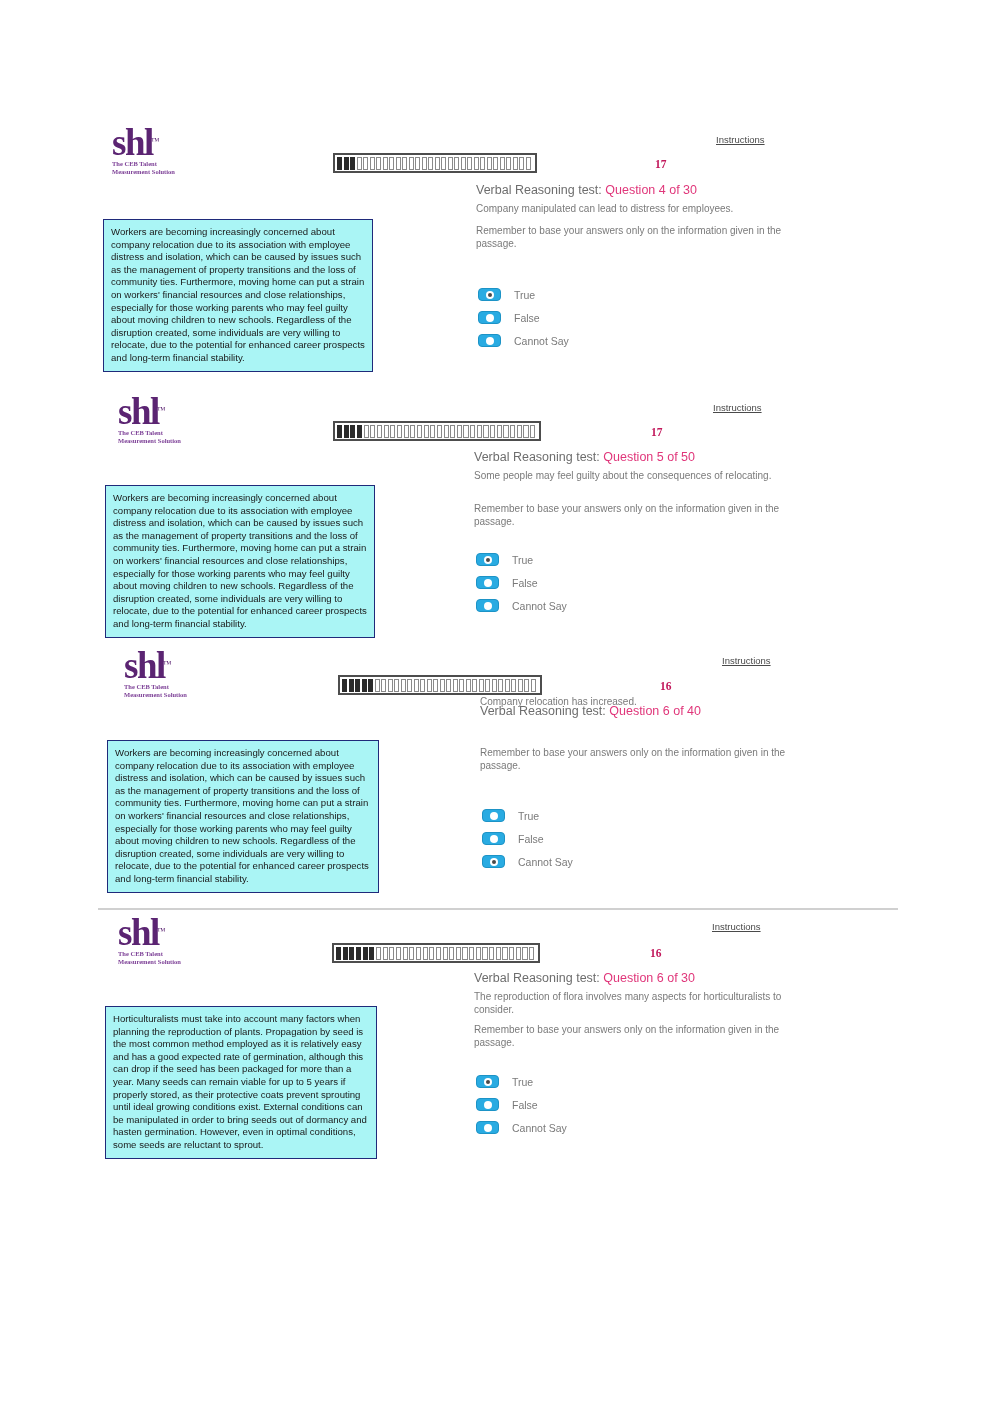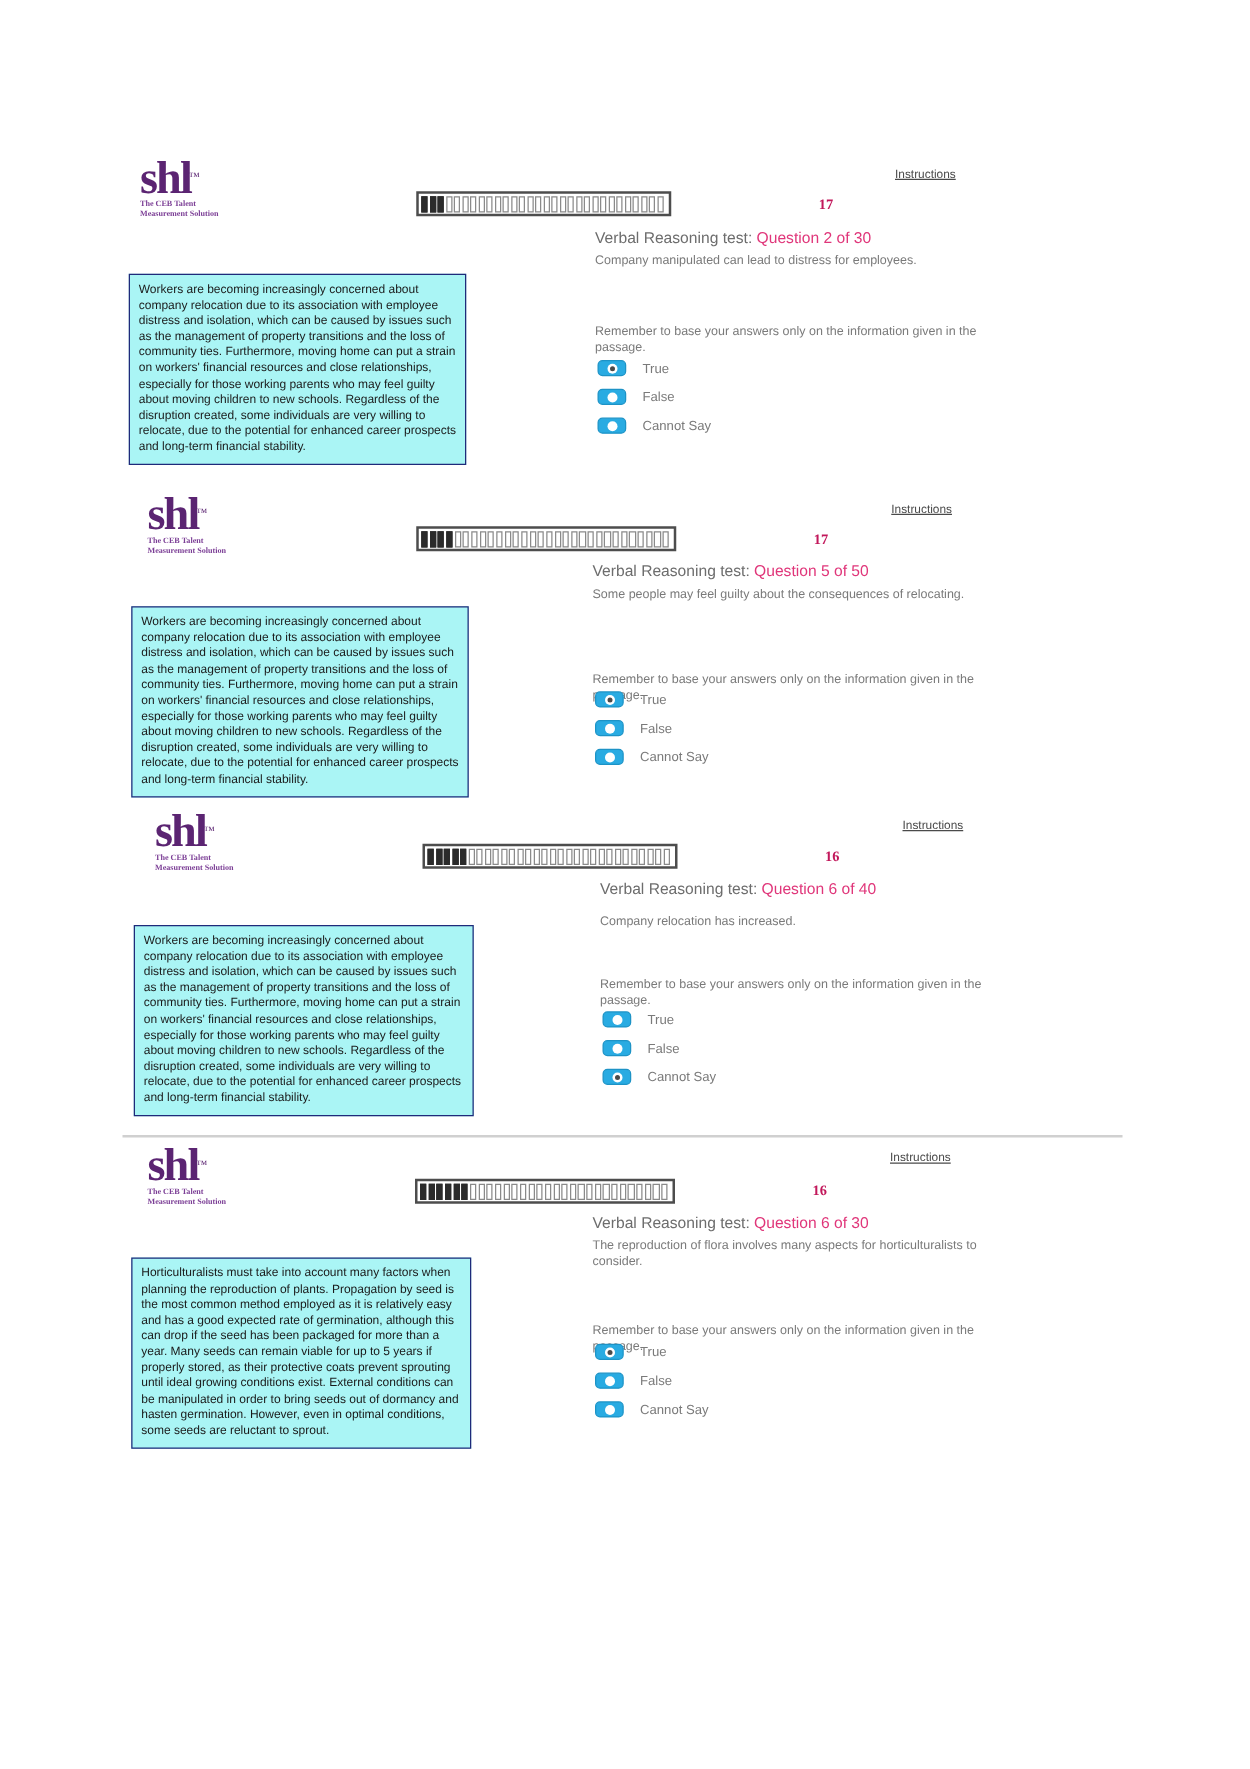--- a/index.html
+++ b/index.html
@@ -124,21 +124,20 @@
     line-height: 13px;
     color: #7a7a7a;
     width: 320px;
   }
   .qremind {
     position: absolute;
     font-size: 10px;
     line-height: 13px;
     color: #7a7a7a;
     width: 320px;
-    margin-top: 35px;
   }
 
   
   .options {
     position: absolute;
   }
   .option {
     display: flex;
     align-items: center;
     margin-bottom: 10px;
@@ -231,21 +230,21 @@
           <div class="seg" style="width:5.03px;"></div>
           <div class="seg" style="width:5.03px;"></div>
           <div class="seg" style="width:5.03px;"></div>
           <div class="seg" style="width:5.03px;"></div>
           <div class="seg" style="width:5.03px;"></div>
           <div class="seg" style="width:5.03px;"></div>
           <div class="seg" style="width:5.03px;"></div>
         </div>
         <div class="instructions" style="left:716px; top:134px;">Instructions</div>
         <div class="counter" style="left:655px; top:158px;">17</div>
-        <div class="qline" style="left:476px; top:183px;"><span>Verbal Reasoning test: </span><span class="qnum">Question 2 of 30</span></div>
+        <div class="qline" style="left:476px; top:183px;"><span>Verbal Reasoning test: </span><span class="qnum">Question 4 of 30</span></div>
         <div class="qstem" style="left:476px; top:202px;">Company manipulated can lead to distress for employees.</div>
         <div class="qremind" style="left:476px; top:224px;">Remember to base your answers only on the information given in the passage.</div>
         <div class="options" style="left:478px; top:288px;">
           <div class="option">
             <span class="radio selected">
               <span class="knob">
                 <span class="dot"></span>
               </span>
             </span>
             <span class="option-label">True</span>
@@ -366,21 +365,21 @@
           <div class="seg" style="width:5.03px;"></div>
           <div class="seg" style="width:5.03px;"></div>
           <div class="seg" style="width:5.03px;"></div>
           <div class="seg" style="width:5.03px;"></div>
           <div class="seg" style="width:5.03px;"></div>
           <div class="seg" style="width:5.03px;"></div>
         </div>
         <div class="instructions" style="left:722px; top:655px;">Instructions</div>
         <div class="counter" style="left:660px; top:680px;">16</div>
         <div class="qline" style="left:480px; top:704px;"><span>Verbal Reasoning test: </span><span class="qnum">Question 6 of 40</span></div>
-        <div class="qstem" style="left:480px; top:731px;">Company relocation has increased.</div>
+        <div class="qstem" style="left:480px; top:695px;">Company relocation has increased.</div>
         <div class="qremind" style="left:480px; top:746px;">Remember to base your answers only on the information given in the passage.</div>
         <div class="options" style="left:482px; top:809px;">
           <div class="option">
             <span class="radio">
               <span class="knob">
                 <span class="dot"></span>
               </span>
             </span>
             <span class="option-label">True</span>
           </div>

